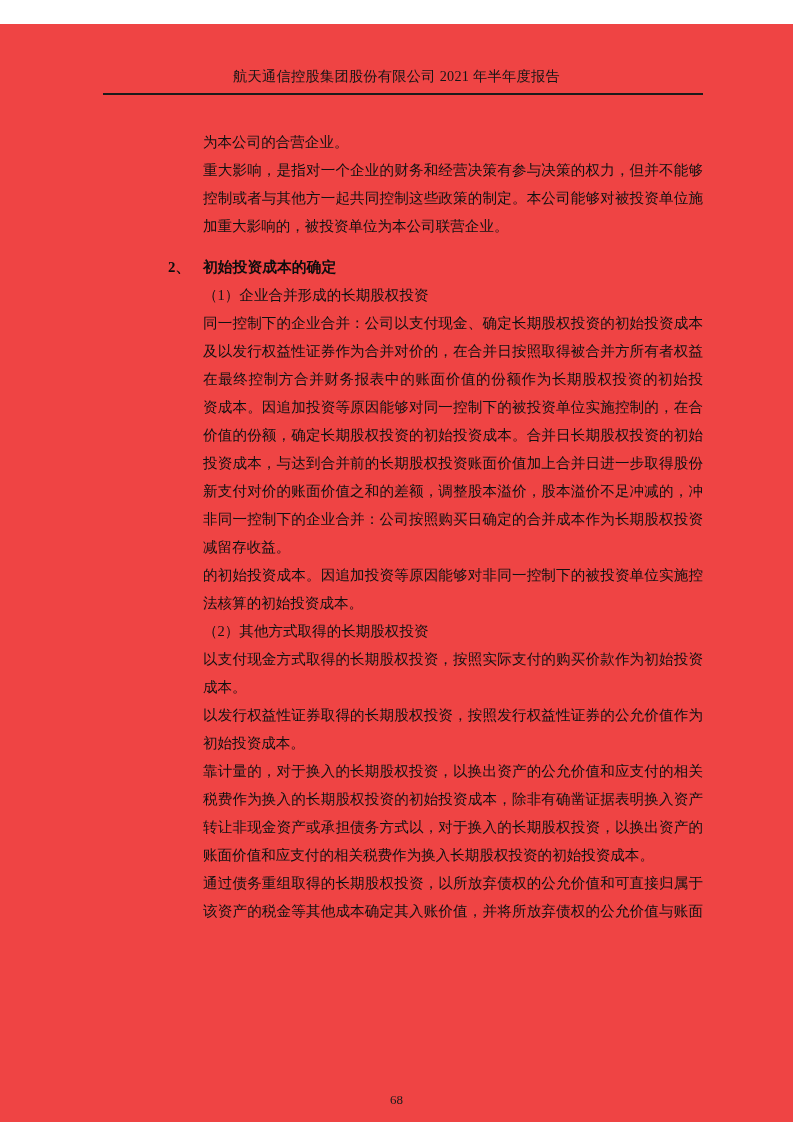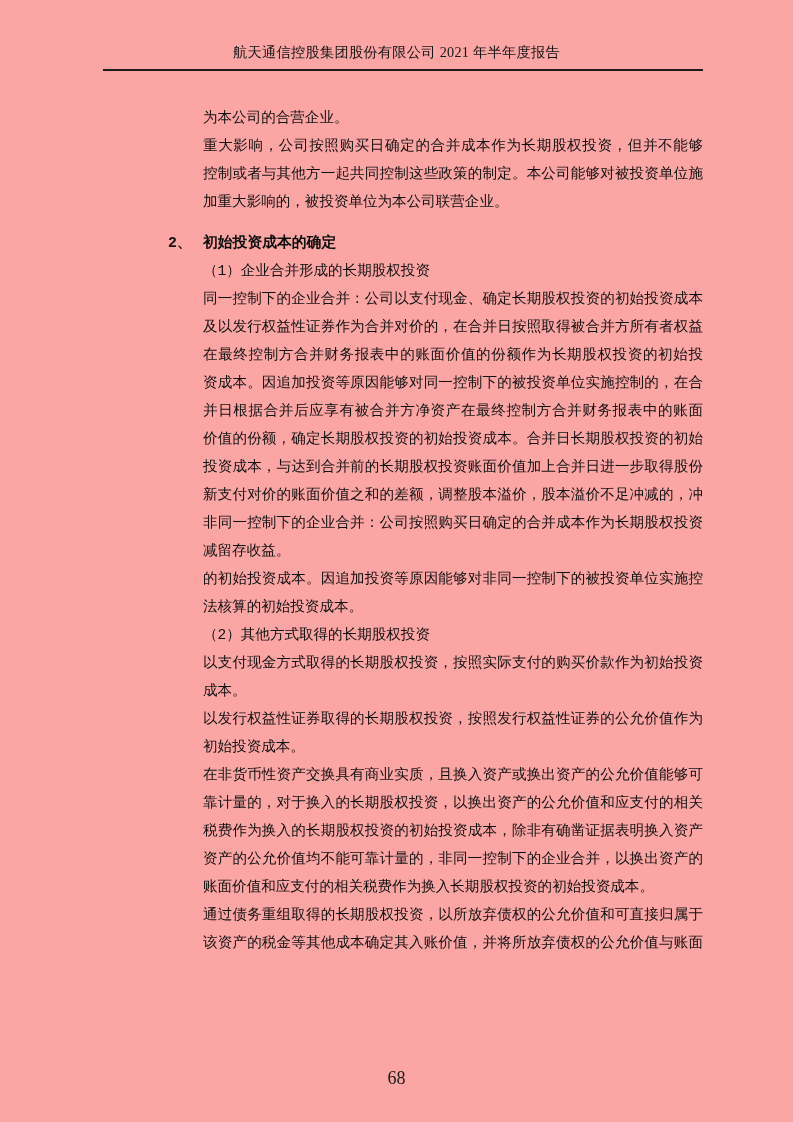--- a/index.html
+++ b/index.html
@@ -8,21 +8,22 @@
     height: 1122px;
     background: #ffffff;
     position: relative;
     font-family: "Liberation Serif", "DejaVu Serif", serif;
     color: #111111;
     overflow: hidden;
   }
   .page {
     position: absolute;
     inset: 0;
-    background: #fca5a5;
+    background: #ef4444;
+    margin-top: 24px;
   }
   .header-title {
     position: absolute;
     top: 43px;
     left: 0;
     width: 100%;
     text-align: center;
     font-size: 14.2px;
     letter-spacing: 0.3px;
     color: #151515;
@@ -34,21 +35,20 @@
     width: 600px;
     height: 0;
     border-top: 2px solid #1b1b1b;
   }
   .content {
     position: absolute;
     top: 104px;
     left: 203px;
     width: 500px;
     font-size: 14.55px;
-    font-family: Liberation Mono, monospace;
   }
   .line {
     line-height: 28px;
     height: 28px;
     overflow: visible;
     text-align: justify;
     text-align-last: justify;
   }
   .line.para-end {
     text-align: left;
@@ -70,70 +70,68 @@
   }
   .heading-title {
     flex: 1;
   }
   .footer {
     position: absolute;
     top: 1068px;
     left: 0;
     width: 100%;
     text-align: center;
-    font-size: 18px;
+    font-size: 13px;
     color: #1a1a1a;
   }
 </style>
 </head>
 <body>
 
 <div class="page">
 
   <div class="header-title">航天通信控股集团股份有限公司 2021 年半年度报告</div>
 
   <div class="header-rule"></div>
 
   <div class="content">
 
     <div>
         <div class="line para-end">为本公司的合营企业。</div>
-        <div class="line">重大影响，公司按照购买日确定的合并成本作为长期股权投资，但并不能够</div>
+        <div class="line">重大影响，是指对一个企业的财务和经营决策有参与决策的权力，但并不能够</div>
         <div class="line">控制或者与其他方一起共同控制这些政策的制定。本公司能够对被投资单位施</div>
         <div class="line para-end">加重大影响的，被投资单位为本公司联营企业。</div>
       </div>
 
     <div class="heading">
       <span class="heading-num">2、</span>
       <span class="heading-title">初始投资成本的确定</span>
     </div>
 
     <div>
         <div class="line para-end">（1）企业合并形成的长期股权投资</div>
         <div class="line">同一控制下的企业合并：公司以支付现金、确定长期股权投资的初始投资成本</div>
         <div class="line">及以发行权益性证券作为合并对价的，在合并日按照取得被合并方所有者权益</div>
         <div class="line">在最终控制方合并财务报表中的账面价值的份额作为长期股权投资的初始投</div>
         <div class="line">资成本。因追加投资等原因能够对同一控制下的被投资单位实施控制的，在合</div>
-        <div class="line">并日根据合并后应享有被合并方净资产在最终控制方合并财务报表中的账面</div>
         <div class="line">价值的份额，确定长期股权投资的初始投资成本。合并日长期股权投资的初始</div>
         <div class="line">投资成本，与达到合并前的长期股权投资账面价值加上合并日进一步取得股份</div>
         <div class="line">新支付对价的账面价值之和的差额，调整股本溢价，股本溢价不足冲减的，冲</div>
         <div class="line">非同一控制下的企业合并：公司按照购买日确定的合并成本作为长期股权投资</div>
         <div class="line para-end">减留存收益。</div>
         <div class="line">的初始投资成本。因追加投资等原因能够对非同一控制下的被投资单位实施控</div>
         <div class="line para-end">法核算的初始投资成本。</div>
         <div class="line para-end">（2）其他方式取得的长期股权投资</div>
         <div class="line">以支付现金方式取得的长期股权投资，按照实际支付的购买价款作为初始投资</div>
         <div class="line para-end">成本。</div>
         <div class="line">以发行权益性证券取得的长期股权投资，按照发行权益性证券的公允价值作为</div>
         <div class="line para-end">初始投资成本。</div>
-        <div class="line">在非货币性资产交换具有商业实质，且换入资产或换出资产的公允价值能够可</div>
         <div class="line">靠计量的，对于换入的长期股权投资，以换出资产的公允价值和应支付的相关</div>
         <div class="line">税费作为换入的长期股权投资的初始投资成本，除非有确凿证据表明换入资产</div>
-        <div class="line">资产的公允价值均不能可靠计量的，非同一控制下的企业合并，以换出资产的</div>
+        <div class="line">转让非现金资产或承担债务方式以，对于换入的长期股权投资，以换出资产的</div>
         <div class="line para-end">账面价值和应支付的相关税费作为换入长期股权投资的初始投资成本。</div>
         <div class="line">通过债务重组取得的长期股权投资，以所放弃债权的公允价值和可直接归属于</div>
         <div class="line">该资产的税金等其他成本确定其入账价值，并将所放弃债权的公允价值与账面</div>
       </div>
 
   </div>
 
   <div class="footer">
     <span>68</span>
   </div>

